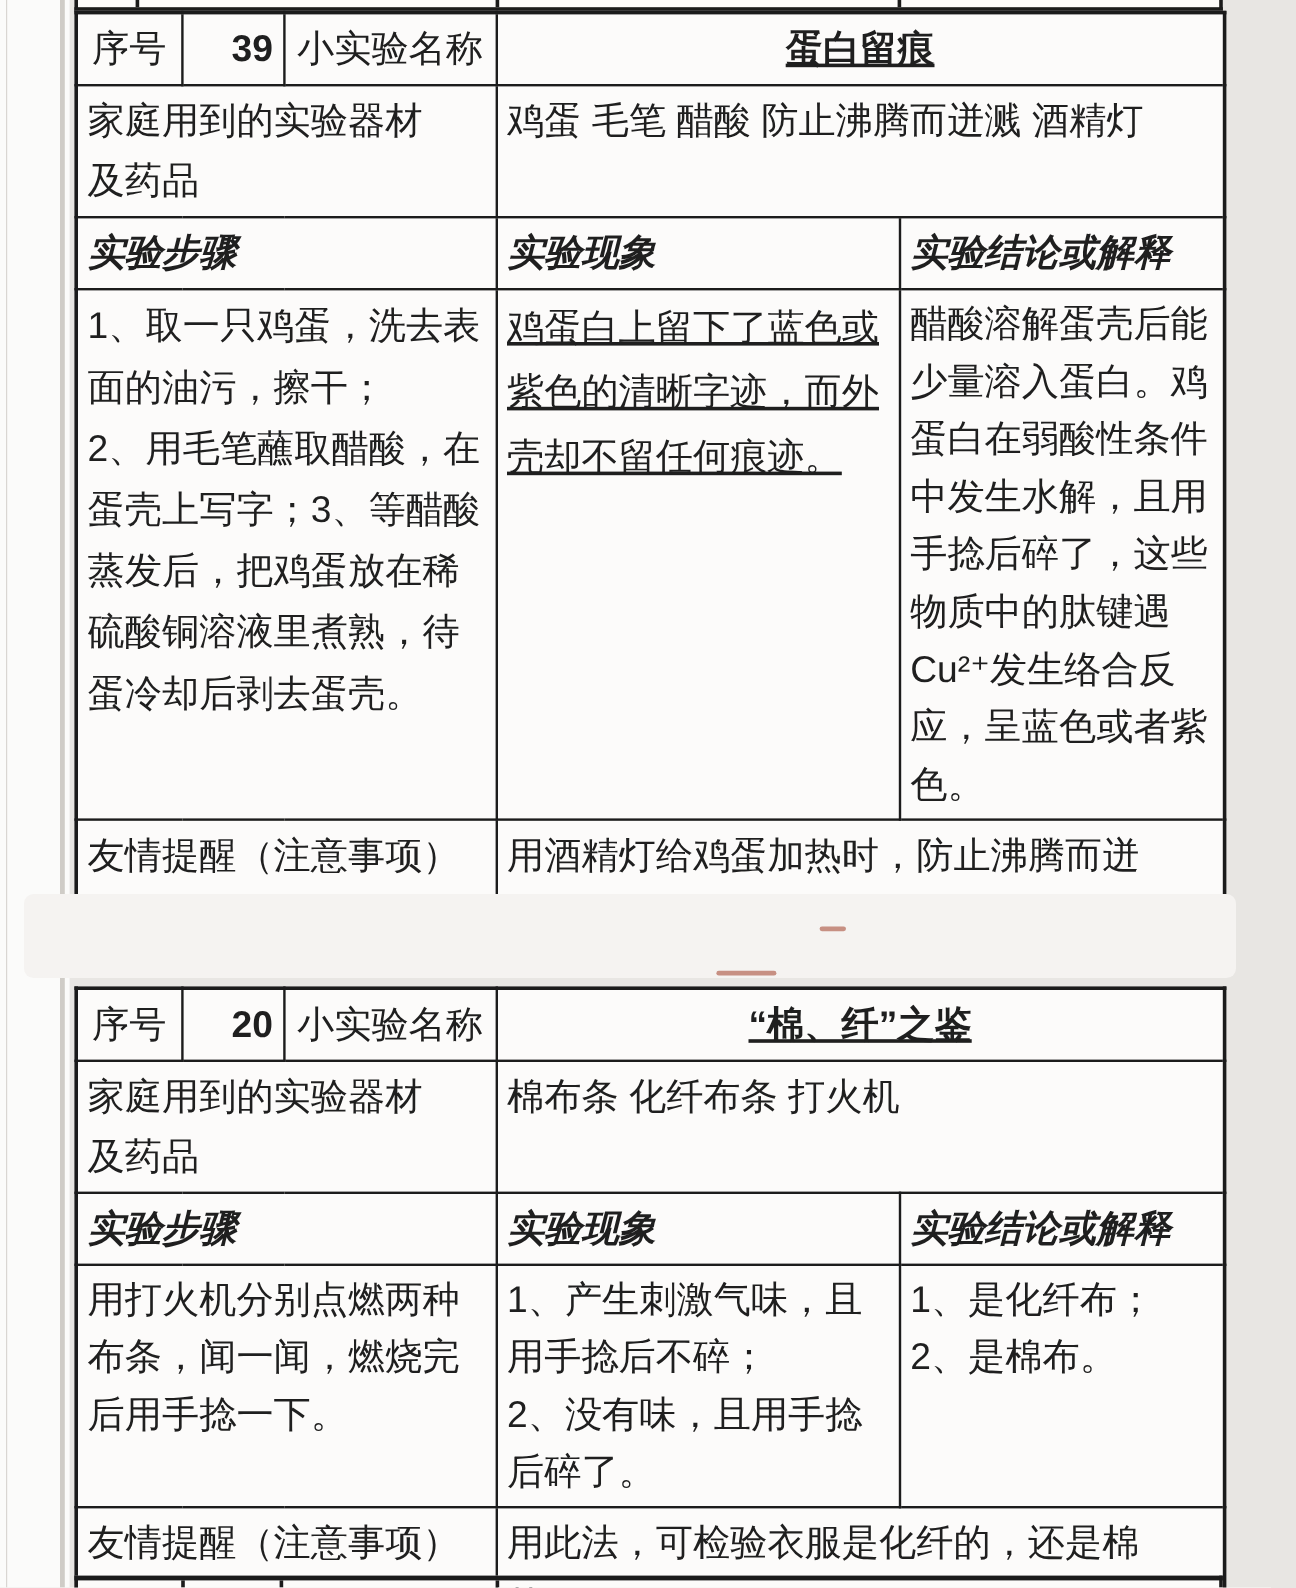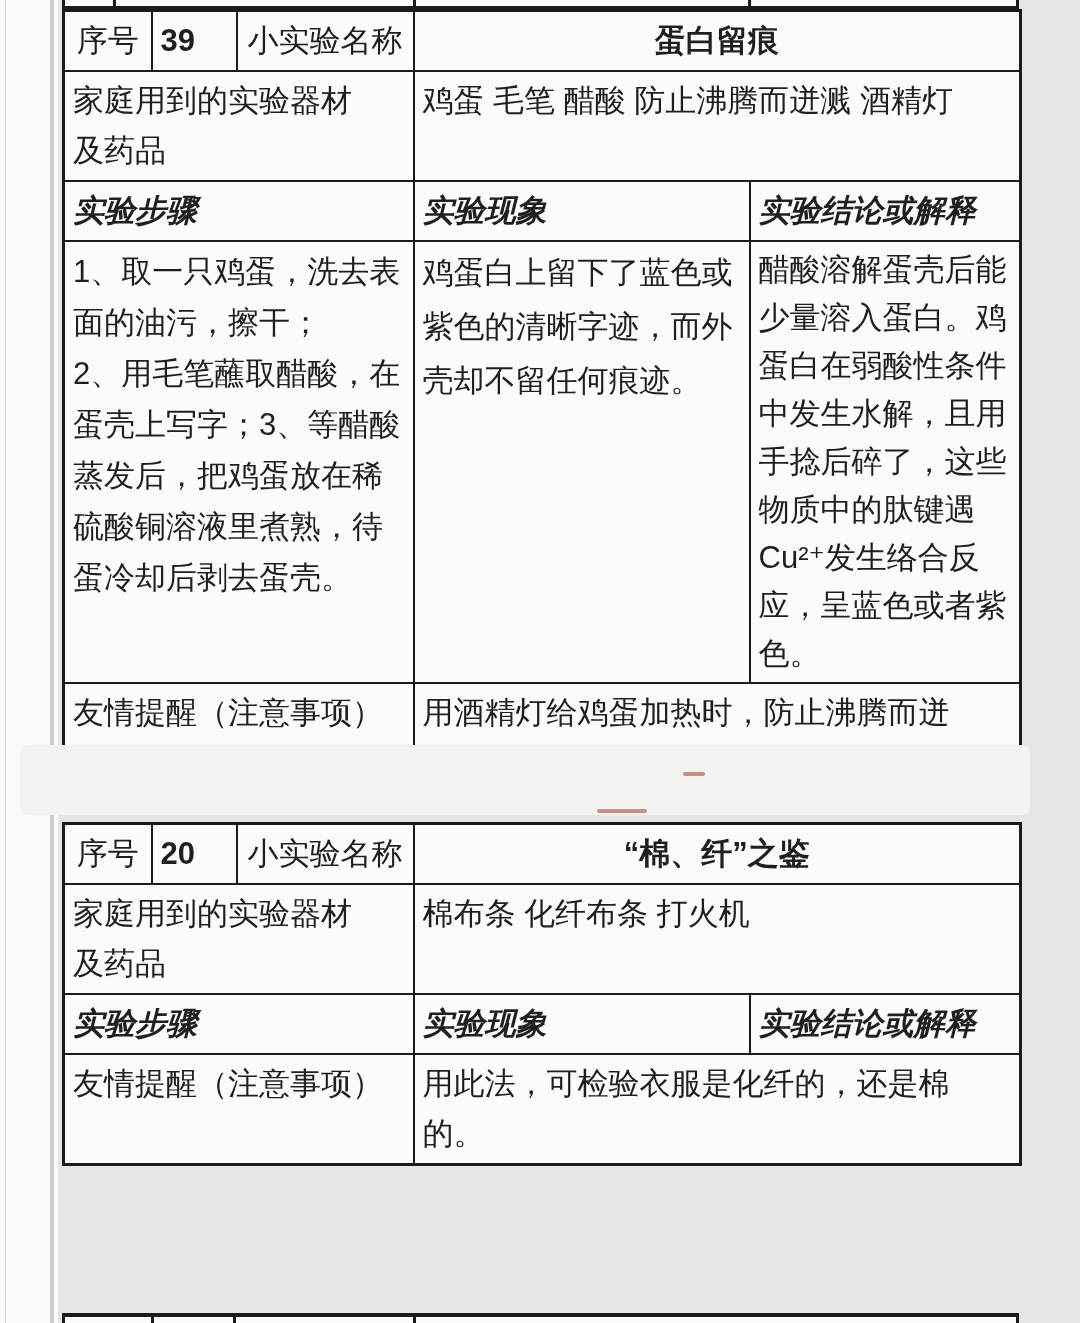--- a/index.html
+++ b/index.html
@@ -46,26 +46,26 @@
   table.exp td{
     border:2px solid #1c1c1c;
     padding:4px 8px;
     font-size:31px;
     line-height:50px;
     overflow:hidden;
     box-sizing:border-box;
   }
   td.center{text-align:center;}
   td.vtop{vertical-align:top;}
-  td.num{font-size:33px;font-weight:bold;text-align:left;}
-  td.title-cell{font-size:33px;font-weight:bold;text-align:center;}
+  td.num{font-size:33px;font-weight:bold;text-align:right;}
+  td.title-cell{font-size:33px;font-weight:bold;text-align:center;text-decoration:underline;}
   td.colhead{font-weight:bold;text-align:left;font-size:31px;padding:2px 4px;line-height:44px;font-style:italic;}
   td.prewrap{white-space:pre-wrap;}
   .t1 td.steps-cell{line-height:51px;}
-  .t1 td.phen-cell{line-height:54px;}
+  .t1 td.phen-cell{line-height:54px;text-decoration:underline;}
   .t1 td.concl-cell{line-height:48px;padding-right:6px;}
   .t2 td.steps-cell,.t2 td.phen-cell,.t2 td.concl-cell{line-height:48px;}
   td.reminder-label{ text-align:left;vertical-align:top;padding-top:8px;}
   td.reminder-value{vertical-align:top;padding-right:48px;line-height:50px;}
   td.mat-label{vertical-align:top;line-height:48px;padding-top:8px;}
   td.mat-value{vertical-align:top;padding-top:8px;line-height:48px;}
 </style>
 </head>
 <body>
 
@@ -141,20 +141,27 @@
     <tr style="height:95px">
       <td class="mat-label prewrap" colspan="3">家庭用到的实验器材
 及药品</td>
       <td class="mat-value" colspan="2">棉布条 化纤布条 打火机</td>
     </tr>
     <tr style="height:50px">
       <td class="colhead" colspan="3">实验步骤</td>
       <td class="colhead">实验现象</td>
       <td class="colhead">实验结论或解释</td>
     </tr>
+    <tr style="height:196px">
+      <td class="vtop prewrap steps-cell" colspan="3">用打火机分别点燃两种布条，闻一闻，燃烧完后用手捻一下。</td>
+      <td class="vtop prewrap phen-cell">1、产生刺激气味，且用手捻后不碎；
+2、没有味，且用手捻后碎了。</td>
+      <td class="vtop prewrap concl-cell">1、是化纤布；
+2、是棉布。</td>
+    </tr>
     <tr style="height:90px">
       <td class="reminder-label" colspan="3">友情提醒（注意事项）</td>
       <td class="reminder-value" colspan="2">用此法，可检验衣服是化纤的，还是棉的。</td>
     </tr>
   </tbody>
     </table>
 
   <div class="partial bottom">
     <div class="tick" style="left:86px"></div>
     <div class="tick" style="left:168px"></div>

